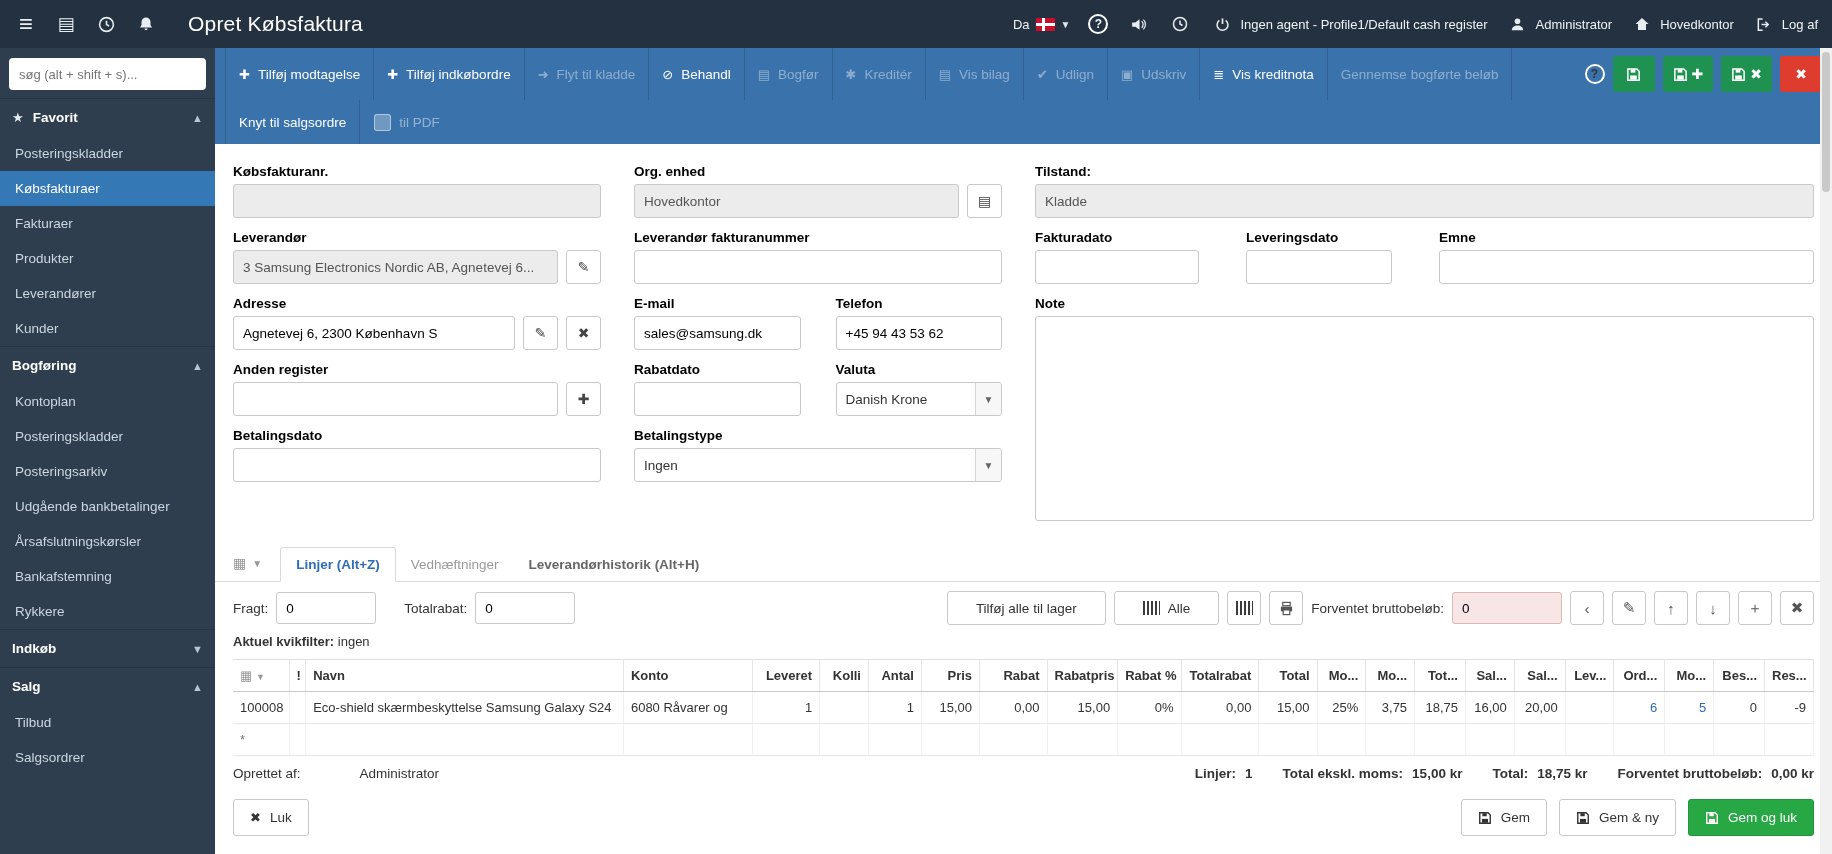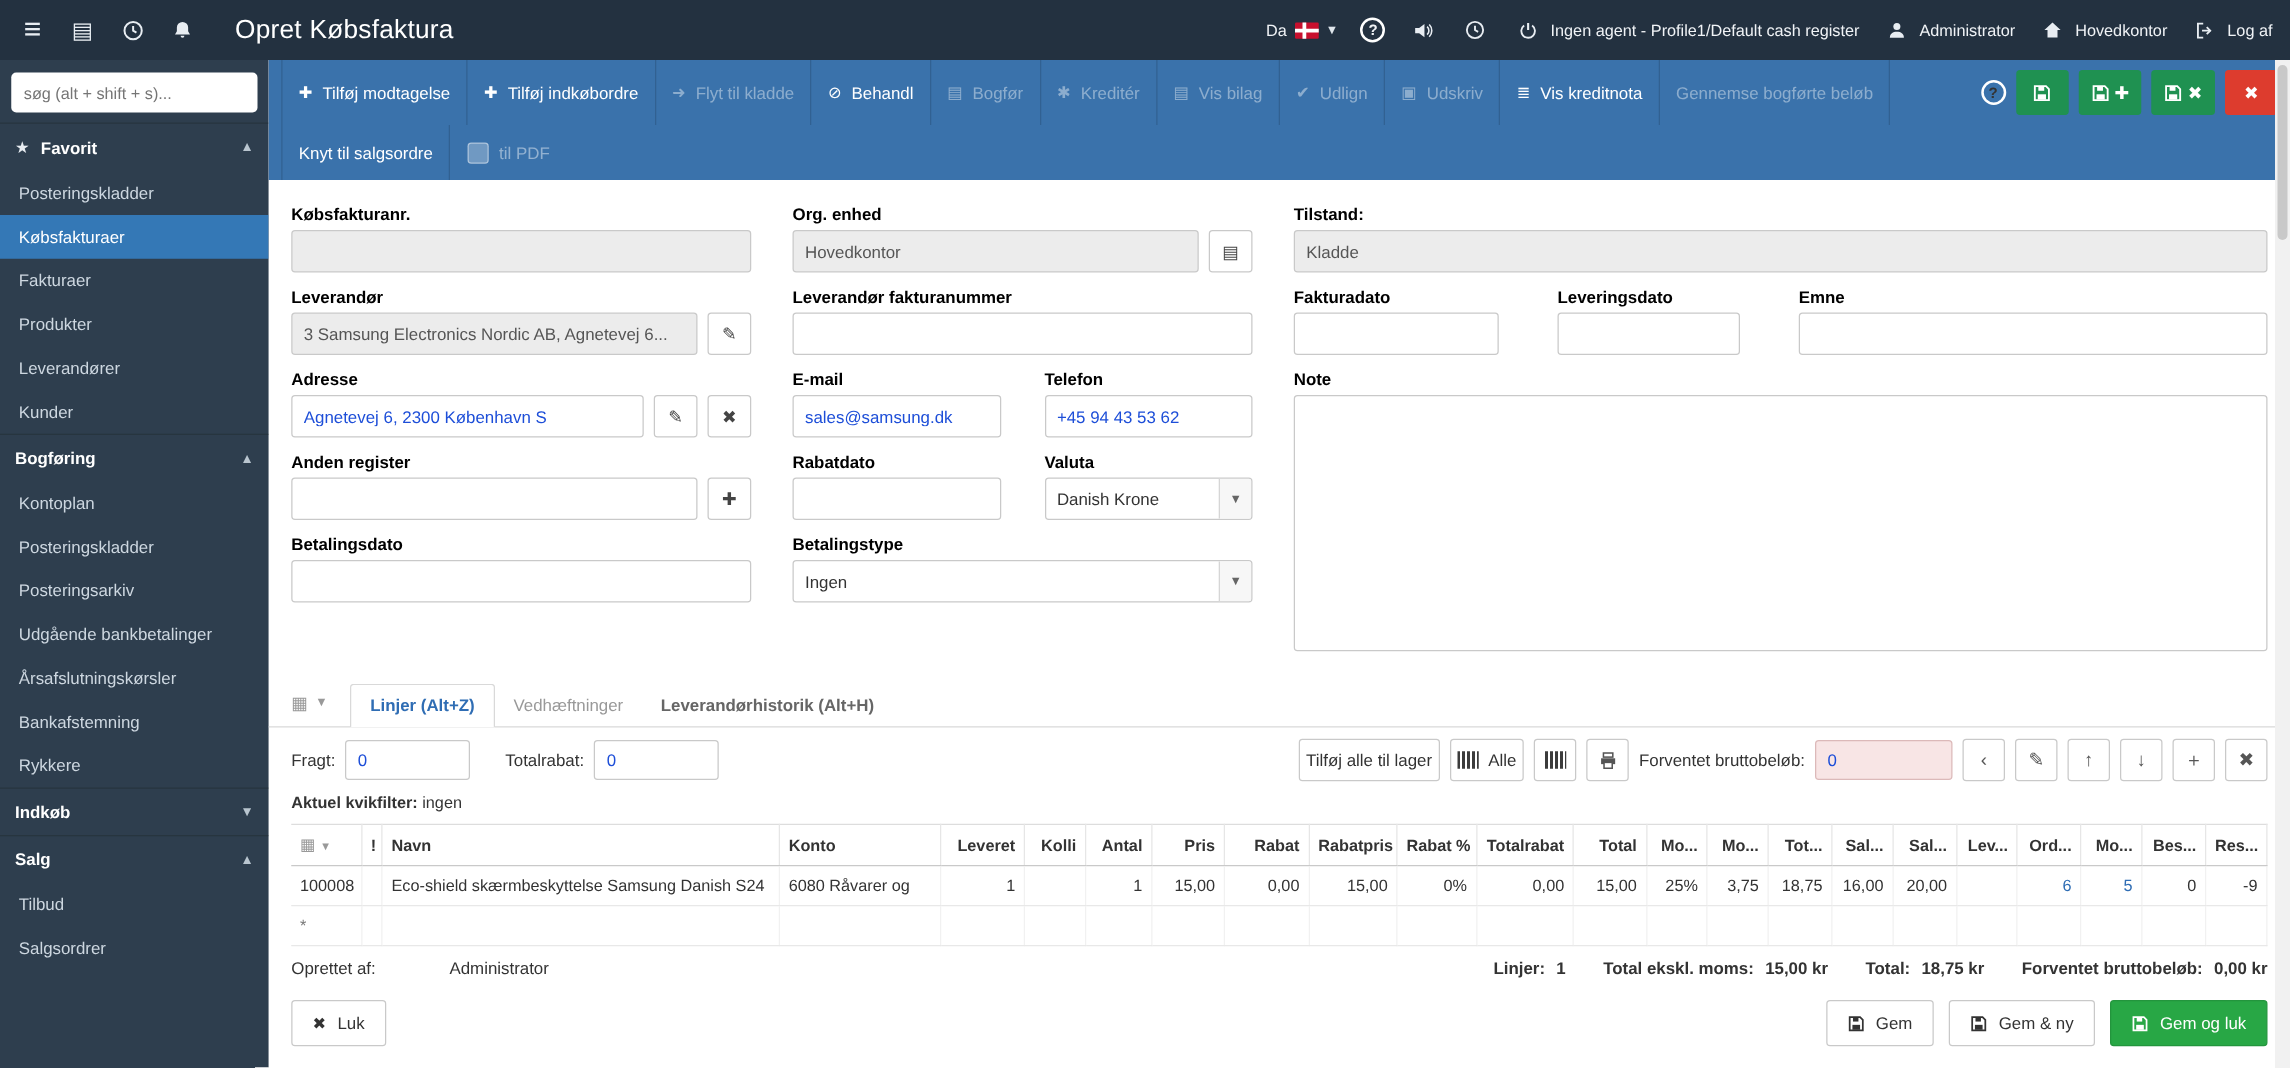--- a/index.html
+++ b/index.html
@@ -49,21 +49,21 @@
   .sq-btn.red { background:#dd3c2e; }
   .chk { width:17px; height:17px; border-radius:3px; background:rgba(255,255,255,.28); border:1px solid rgba(255,255,255,.45); margin:0 8px 0 14px; }
   .pdf-label { color:rgba(255,255,255,.45); font-size:13.5px; }
 
   
   .form-area { padding:20px 18px 4px; display:flex; gap:33px; flex-shrink:0; }
   .fcol1, .fcol2 { width:368px; flex-shrink:0; }
   .fcol3 { flex:1; min-width:0; }
   .field { margin-bottom:12px; }
   .field > label { display:block; font-size:13.5px; color:#000000; margin-bottom:5px;font-weight:bold; }
-  .inp { height:34px; width:100%; border:1px solid #c9c9c9; border-radius:3px; padding:0 9px; font-size:13.5px; font-family:inherit; color:#1d4ed8; background:#fff; }
+  .inp { height:34px; width:100%; border:1px solid #c9c9c9; border-radius:3px; padding:0 9px; font-size:13.5px; font-family:inherit; color:#000000; background:#fff; }
   .inp.ro { background:#ececec; color:#555; }
   .inp.warn { background:#f8e5e5; border-color:#dcb9b9; }
   textarea.inp { height:205px; resize:none; padding-top:6px; }
   .hrow { display:flex; gap:8px; }
   .hrow .grow { flex:1; min-width:0; }
   .icon-btn { width:35px; height:34px; flex-shrink:0; border:1px solid #c9c9c9; border-radius:3px; background:#fff; display:flex; align-items:center; justify-content:center; font-size:14px; color:#444; cursor:pointer; }
   .two-up { display:flex; gap:35px; }
   .two-up .field { flex:1; min-width:0; }
   .sel { display:flex; align-items:center; height:34px; border:1px solid #c9c9c9; border-radius:3px; background:#fff; cursor:pointer; overflow:hidden; }
   .sel .sel-val { flex:1; padding:0 9px; font-size:13.5px; color:#333; white-space:nowrap; }
@@ -76,21 +76,21 @@
   .grid-menu { display:flex; align-items:center; gap:6px; color:#999; margin:0 18px 10px 0; font-size:14px; cursor:pointer; }
   .tab { padding:9px 15px; font-size:13.5px; color:#999; cursor:pointer; white-space:nowrap; }
   .tab.active { border:1px solid #d9d9d9; border-bottom:1px solid #fff; margin-bottom:-1px; border-radius:3px 3px 0 0; color:#2f6db4; font-weight:bold; background:#fff; }
   .tab.bold-gray { color:#666; font-weight:bold; }
 
   
   .lines-bar { display:flex; align-items:center; padding:9px 18px 7px; gap:8px; flex-shrink:0; }
   .lines-bar label { font-size:13.5px; color:#333; white-space:nowrap; }
   .lines-bar .small-inp { width:100px; height:32px; }
   .lines-bar .right { margin-left:auto; display:flex; align-items:center; gap:8px; }
-  .bar-btn { height:34px; padding:0 5px; border:1px solid #c9c9c9; background:#fff; border-radius:3px; display:flex; align-items:center; gap:8px; font-size:13.5px; color:#333; cursor:pointer; white-space:nowrap; }
+  .bar-btn { height:34px; padding:0 28px; border:1px solid #c9c9c9; background:#fff; border-radius:3px; display:flex; align-items:center; gap:8px; font-size:13.5px; color:#333; cursor:pointer; white-space:nowrap; }
   .mini-btn { width:34px; height:34px; border:1px solid #c9c9c9; background:#fff; border-radius:3px; display:flex; align-items:center; justify-content:center; color:#555; font-size:15px; cursor:pointer; flex-shrink:0; }
   .barcode { width:17px; height:14px; background:repeating-linear-gradient(90deg,#3c3c3c 0 2px,transparent 2px 4px); }
   .warn-inp { width:110px; height:32px; }
 
   .quickfilter { padding:2px 18px 10px; font-size:13px; flex-shrink:0; }
   .quickfilter .lbl { font-weight:bold; }
 
   
   .table-wrap { padding:0 18px; flex-shrink:0; }
   table { width:100%; border-collapse:collapse; table-layout:fixed; }
@@ -553,21 +553,21 @@
             <th class="num">Ord...</th>
             <th class="num">Mo...</th>
             <th class="num">Bes...</th>
             <th class="num">Res...</th>
           </tr>
         </thead>
         <tbody>
           <tr>
             <td>100008</td>
             <td class="ctr"></td>
-            <td>Eco-shield skærmbeskyttelse Samsung Danish S24</td>
+            <td>Eco-shield skærmbeskyttelse Samsung Galaxy S24</td>
             <td>6080 Råvarer og</td>
             <td class="num">1</td>
             <td class="num"></td>
             <td class="num">1</td>
             <td class="num">15,00</td>
             <td class="num">0,00</td>
             <td class="num">15,00</td>
             <td class="num">0%</td>
             <td class="num">0,00</td>
             <td class="num">15,00</td>

